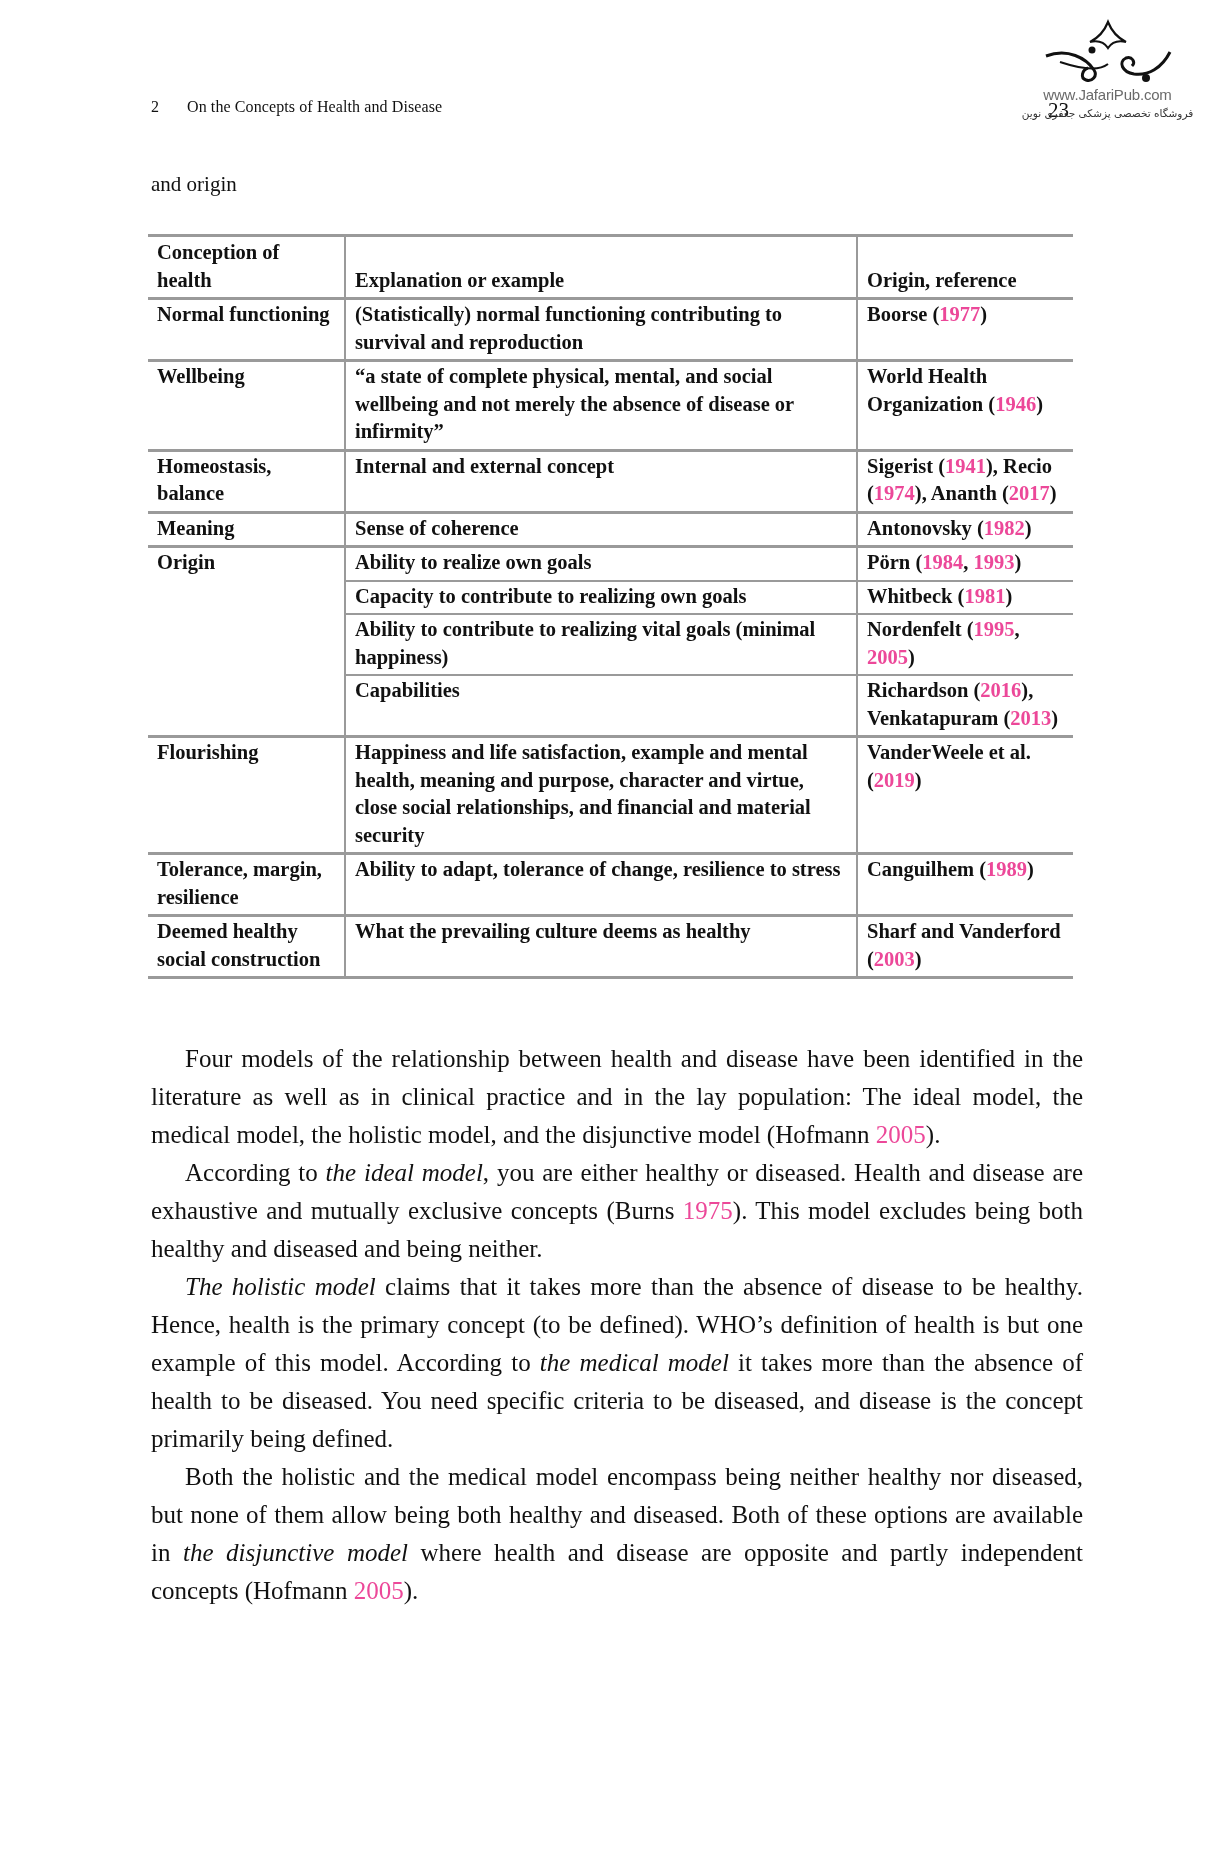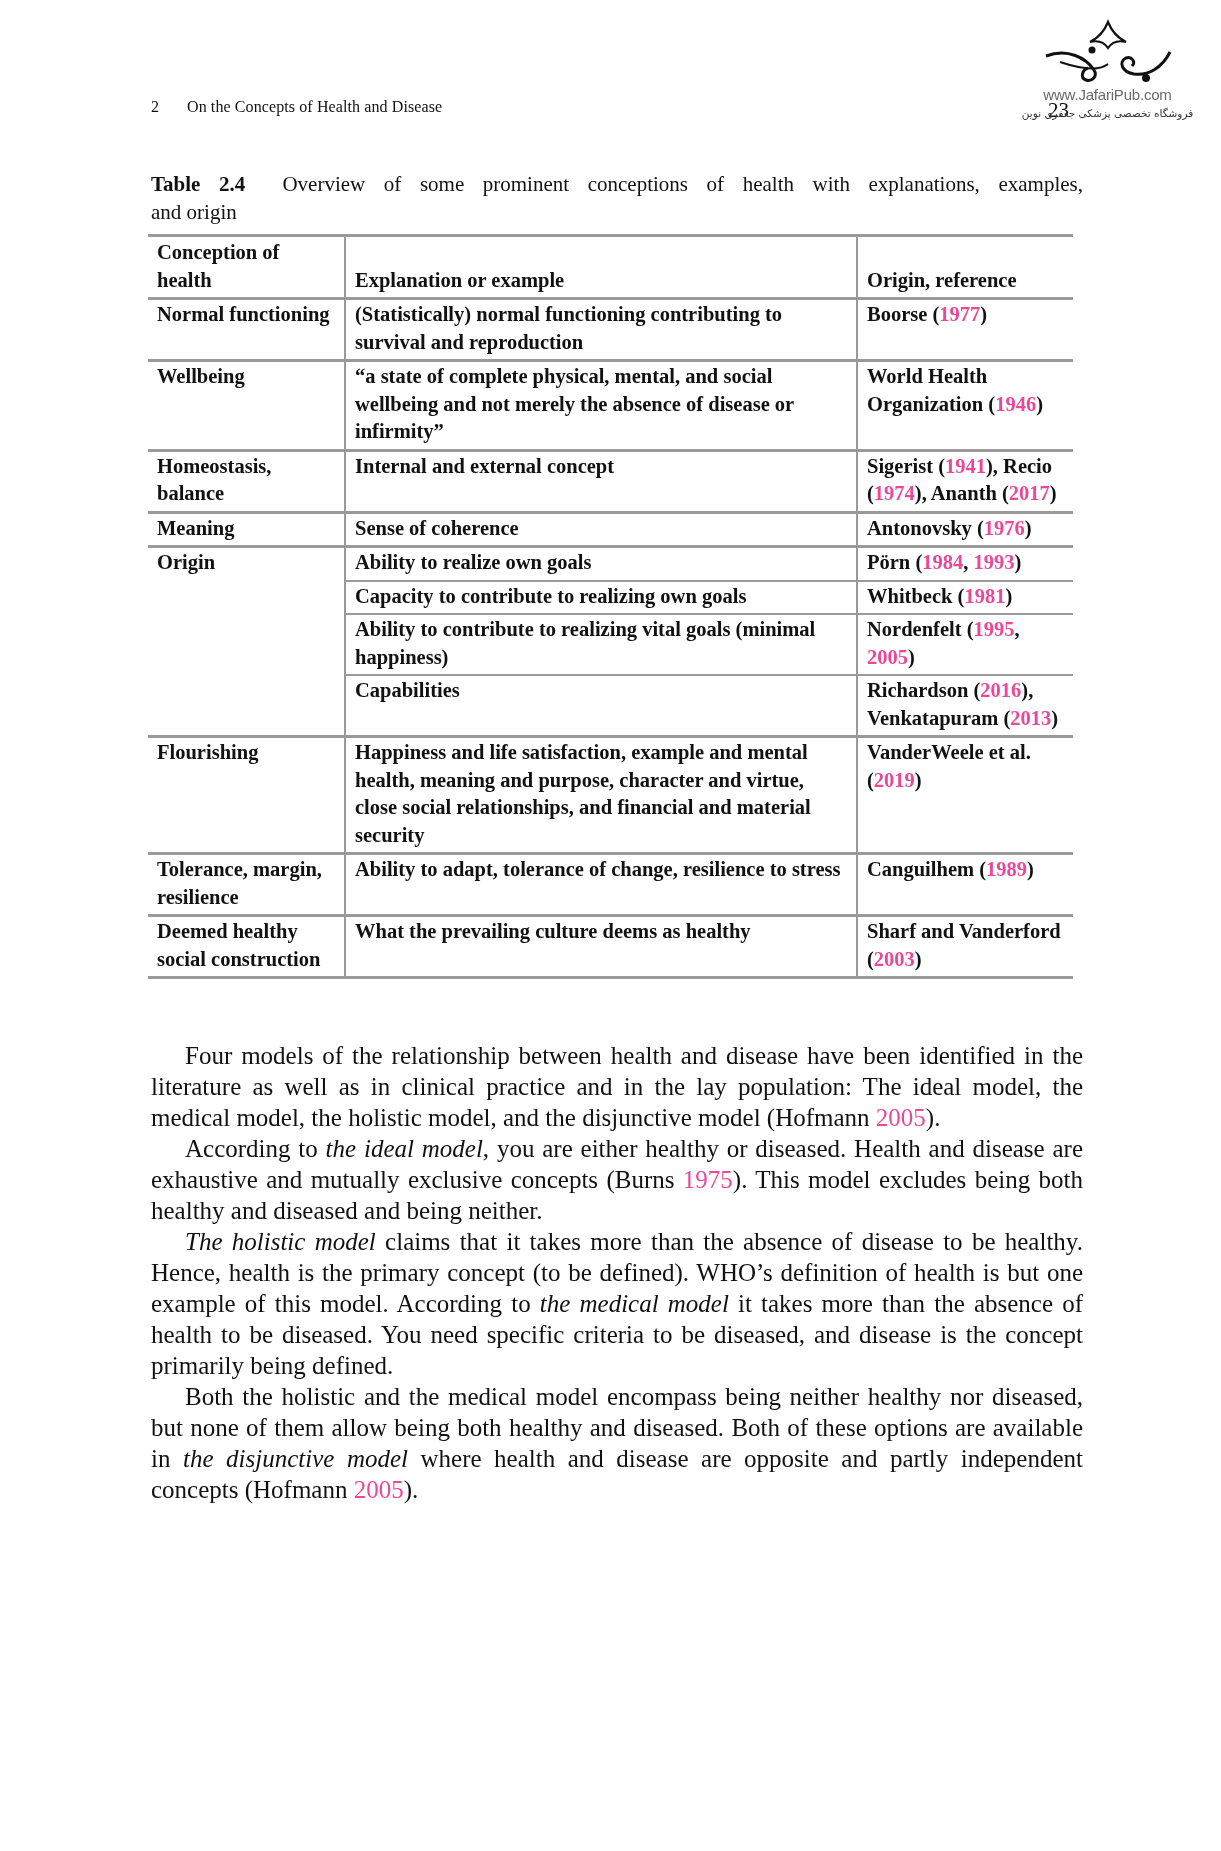--- a/index.html
+++ b/index.html
@@ -52,21 +52,21 @@
   tr.head th { border-top: 3px solid #9a9a9a; border-bottom: 3px solid #9a9a9a; padding-top: 2px; }
   tr.head th.bottom { vertical-align: bottom; }
   tr.group td { border-top: 3px solid #9a9a9a; }
   tr.group:first-of-type td { border-top: none; }
   tr.sub td.sub-cell { border-top: 2px solid #9a9a9a; }
   tr.last td { border-bottom: 3px solid #9a9a9a; }
   .cite { color: #ec4899; }
 
   .body-text {
     position: absolute; left: 151px; top: 1040px; width: 932px;
-    font-size: 25px; line-height: 31px;
+    font-size: 25px; line-height: 38px;
   }
   .body-text p {
     margin: 0; text-indent: 34px; text-align: justify;
   }
   .body-text em { font-style: italic; }
   .body-text p.last-para { text-align-last: justify; }
 </style>
 </head>
 <body>
 
@@ -82,21 +82,20 @@
     <path d="M132 34 C124 50 110 58 96 56 C84 54 80 44 88 40 C94 38 98 44 94 48" fill="none" stroke="#111" stroke-width="3"></path>
     <path d="M22 44 C40 50 60 54 70 46" fill="none" stroke="#111" stroke-width="2"></path>
     <circle cx="54" cy="32" r="3.5" fill="#111"></circle>
     <circle cx="108" cy="60" r="4" fill="#111"></circle>
   </svg>
   <div class="wm-url">www.JafariPub.com</div>
   <div class="wm-fa">فروشگاه تخصصی پزشکی جعفری نوین</div>
 </div>
 
 <div class="caption">
-  <span class="cap-line1"><span class="cap-label">Table 2.4</span>&nbsp;&nbsp;<span>Overview of some prominent conceptions of health with explanations, examples,</span></span>
   <span>and origin</span>
 </div>
 
 <table class="concepts">
   <colgroup>
       <col class="c1">
       <col class="c2">
       <col class="c3">
     </colgroup>
   <thead>
@@ -118,21 +117,21 @@
         <td class="c-mid"><span>World Health Organization</span> (<span class="cite">1946</span>)</td>
       </tr>
       <tr class="group">
         <td>Homeostasis, balance</td>
         <td class="c-mid">Internal and external concept</td>
         <td class="c-mid"><span>Sigerist (</span><span class="cite">1941</span><span>), Recio (</span><span class="cite">1974</span><span>), Ananth (</span><span class="cite">2017</span><span>)</span></td>
       </tr>
       <tr class="group">
         <td>Meaning</td>
         <td class="c-mid">Sense of coherence</td>
-        <td class="c-mid"><span>Antonovsky</span> (<span class="cite">1976</span>)</td>
+        <td class="c-mid"><span>Antonovsky</span> (<span class="cite">1982</span>)</td>
       </tr>
       <tr class="group">
         <td rowspan="4">Origin</td>
         <td class="c-mid">Ability to realize own goals</td>
         <td class="c-mid"><span>Pörn</span> (<span class="cite">1984</span>, <span class="cite">1993</span>)</td>
       </tr>
       <tr class="sub">
         <td class="c-mid sub-cell">Capacity to contribute to realizing own goals</td>
         <td class="c-mid sub-cell"><span>Whitbeck</span> (<span class="cite">1981</span>)</td>
       </tr>

